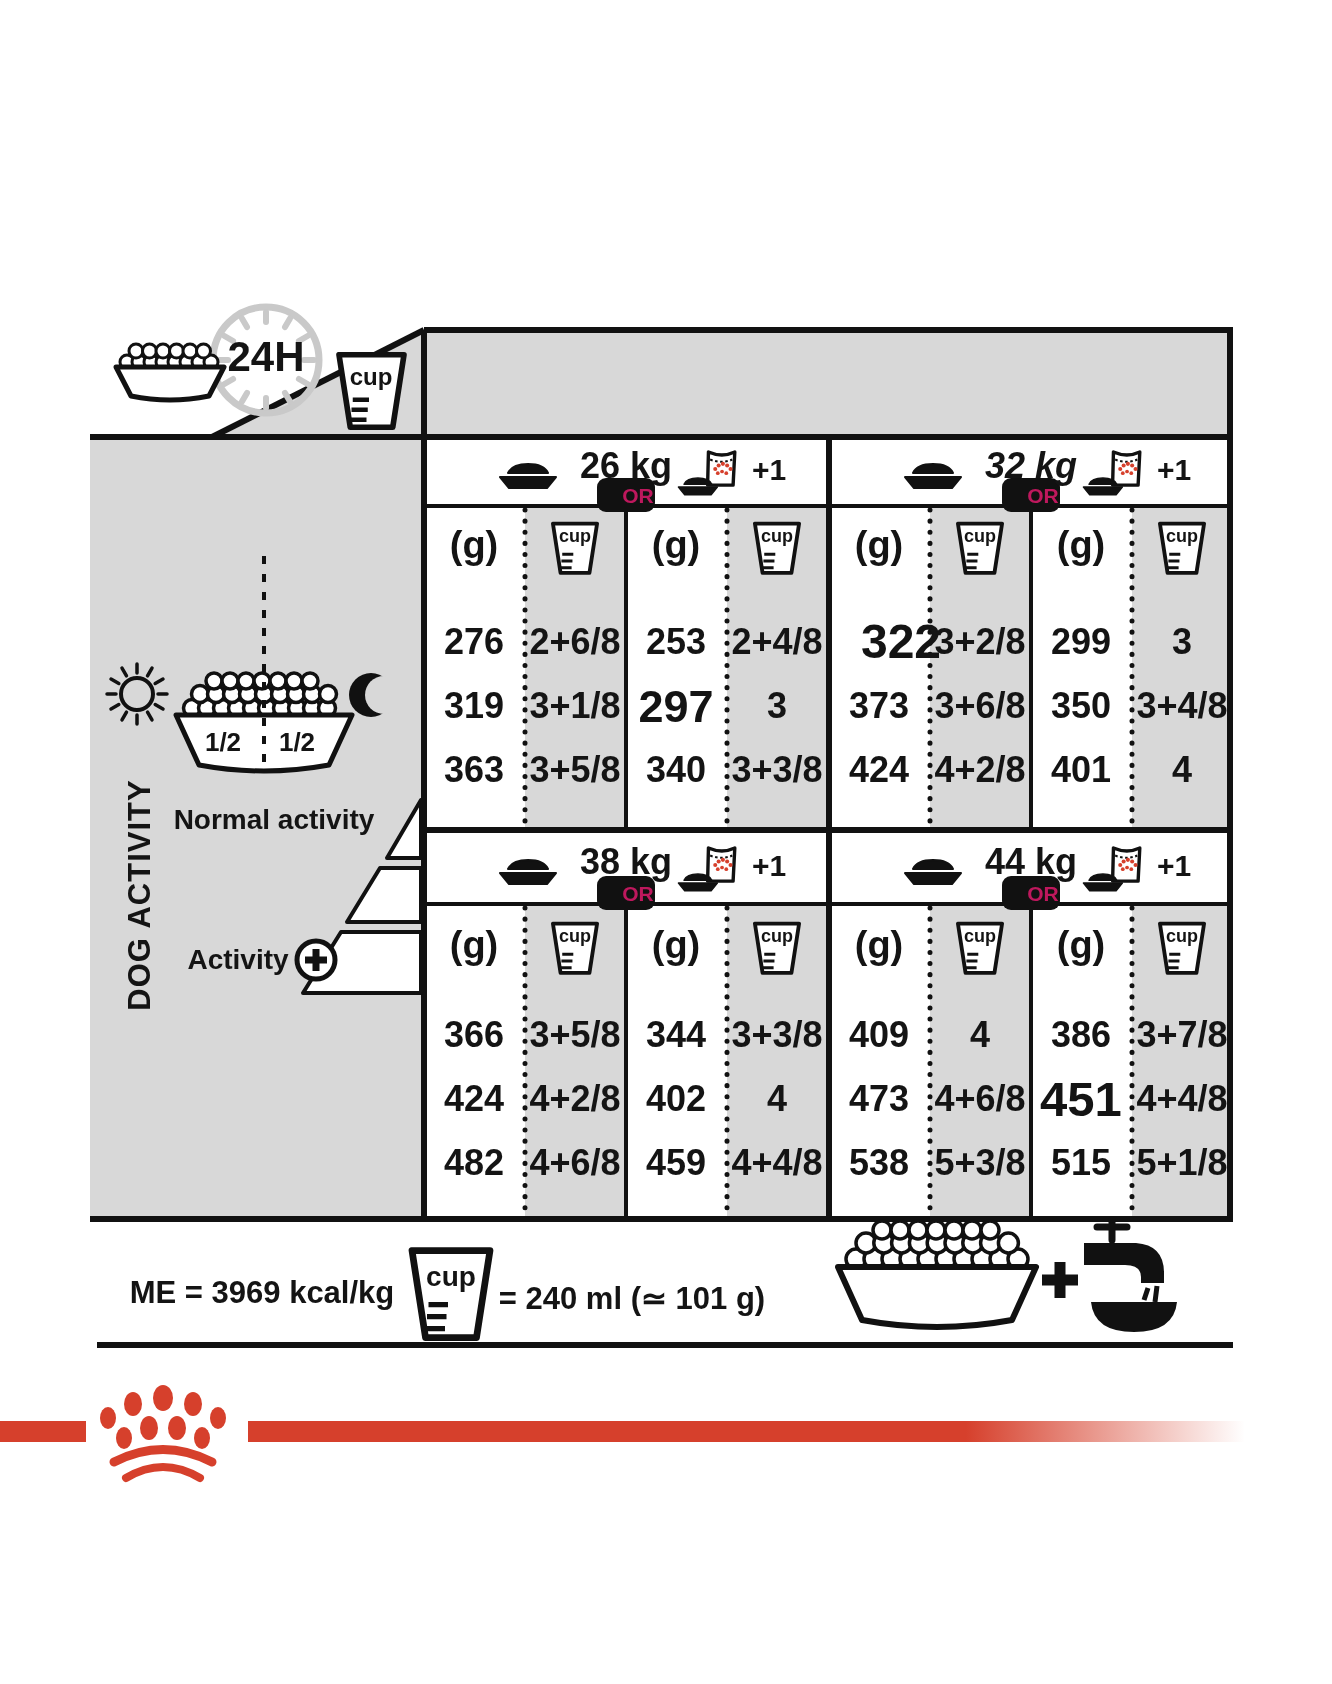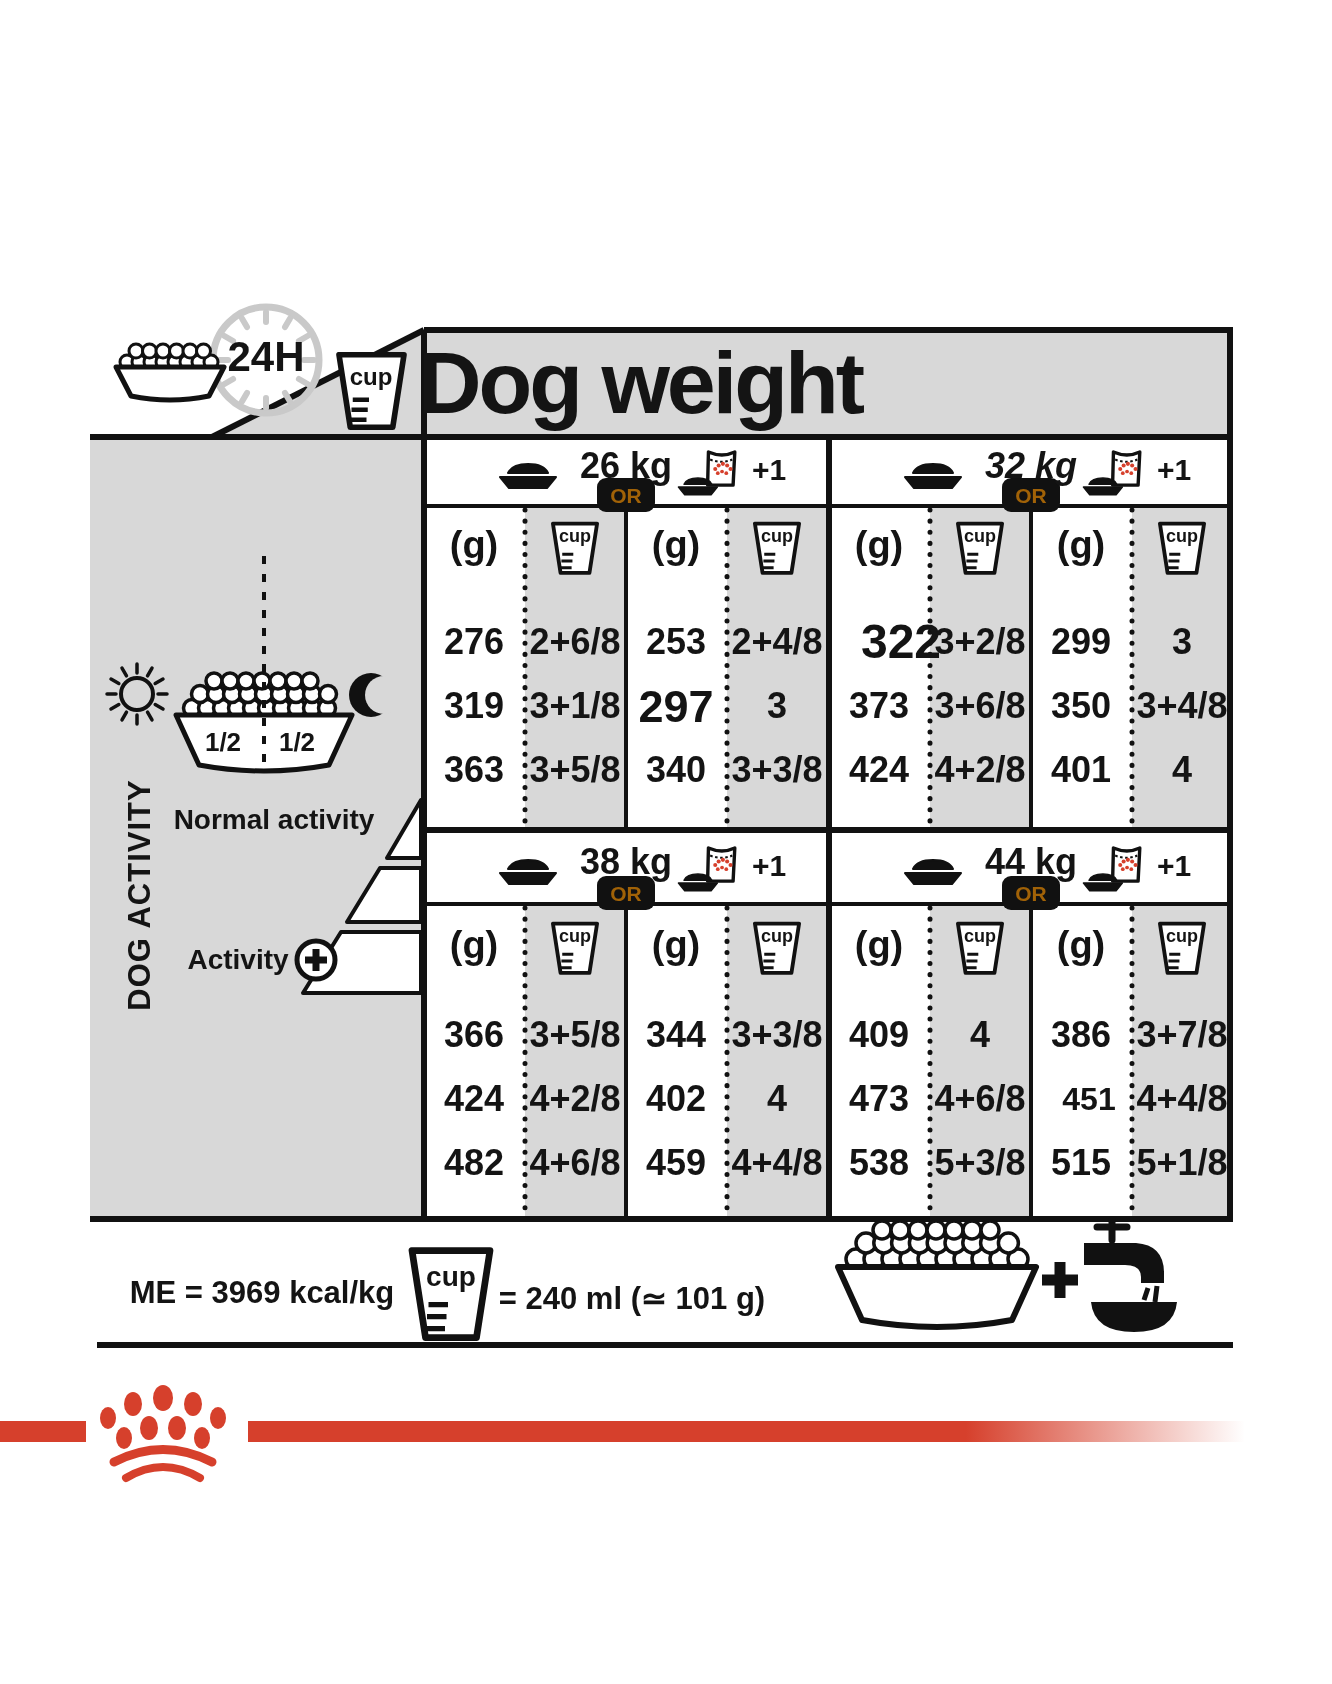--- a/index.html
+++ b/index.html
@@ -2,21 +2,21 @@
 <html><head>
 <meta charset="utf-8">
 <style>
   html,body{margin:0;padding:0;background:#fff;}
   #canvas{position:relative;width:1332px;height:1684px;background:#fff;overflow:hidden;
           font-family:"Liberation Sans",sans-serif;}
   #bg{position:absolute;left:0;top:0;}
   .txt{position:absolute;transform:translate(-50%,-50%);font-weight:bold;color:#141414;
        white-space:nowrap;line-height:1;font-family:"Liberation Sans",sans-serif;}
   .red{color:#d6402c;}
-  .or{color:#a16207;}
+  .or{color:#be185d;margin-left:12px;}
   .rot{transform:translate(-50%,-50%) rotate(-90deg);}
 </style>
 </head>
 <body>
 
 <div id="canvas">
 
 <svg id="bg" width="1332" height="1684" viewBox="0 0 1332 1684">
   <defs>
     <linearGradient id="fade" gradientUnits="userSpaceOnUse" x1="248" y1="0" x2="1245" y2="0">
@@ -273,21 +273,20 @@
     <ellipse cx="124" cy="1438" rx="8" ry="11"></ellipse>
         <ellipse cx="149" cy="1428" rx="9" ry="12"></ellipse>
     <ellipse cx="177" cy="1428" rx="9" ry="12"></ellipse>
         <ellipse cx="202" cy="1438" rx="8" ry="11"></ellipse>
     <path d="M114,1462 Q163,1437 212,1462" stroke="#d6402c" stroke-width="9" fill="none" stroke-linecap="round"></path>
     <path d="M126,1478 Q163,1456 200,1478" stroke="#d6402c" stroke-width="8" fill="none" stroke-linecap="round"></path>
   </g>
 </svg>
 
 <div class="txt" style="left:266px;top:357px;font-size:42px;">24H</div>
-<div class="txt" style="left:640px;top:383px;font-size:88px;letter-spacing:-3px;">Dog weight</div>
 <div class="txt" style="left:371px;top:377px;font-size:24px;">cup</div>
 <div class="txt rot" style="left:139px;top:895px;font-size:31px;letter-spacing:1px;">DOG ACTIVITY</div>
 <div class="txt" style="left:223px;top:742px;font-size:26px;">1/2</div>
 <div class="txt" style="left:297px;top:742px;font-size:26px;">1/2</div>
 <div class="txt" style="left:274px;top:820px;font-size:28px;">Normal activity</div>
 <div class="txt" style="left:238px;top:960px;font-size:28px;">Activity</div>
 <div class="txt" style="left:262px;top:1292px;font-size:31px;">ME = 3969 kcal/kg</div>
 <div class="txt" style="left:451px;top:1277px;font-size:28px;">cup</div>
 <div class="txt" style="left:632px;top:1298px;font-size:31px;">= 240 ml (≃ 101 g)</div>
 
@@ -355,20 +354,20 @@
       <span class="txt" style="left: 879px; top: 945px; font-size: 38px;">(g)</span>
       <span class="txt" style="left: 980px; top: 936px; font-size: 18px;">cup</span>
       <span class="txt" style="left: 1081px; top: 945px; font-size: 38px;">(g)</span>
       <span class="txt" style="left: 1182px; top: 936px; font-size: 18px;">cup</span>
       <span class="txt" style="left: 879px; top: 1035px; font-size: 36px;">409</span>
       <span class="txt" style="left: 980px; top: 1035px; font-size: 36px;">4</span>
       <span class="txt" style="left: 1081px; top: 1035px; font-size: 36px;">386</span>
       <span class="txt" style="left: 1182px; top: 1035px; font-size: 36px;">3+7/8</span>
       <span class="txt" style="left: 879px; top: 1099px; font-size: 36px;">473</span>
       <span class="txt" style="left: 980px; top: 1099px; font-size: 36px;">4+6/8</span>
-      <span class="txt" style="left: 1081px; top: 1099px; font-size: 32px; margin-left: 8px;">451</span>
+      <span class="txt" style="left: 1081px; top: 1099px; font-size: 49px;">451</span>
       <span class="txt" style="left: 1182px; top: 1099px; font-size: 36px;">4+4/8</span>
       <span class="txt" style="left: 879px; top: 1163px; font-size: 36px;">538</span>
       <span class="txt" style="left: 980px; top: 1163px; font-size: 36px;">5+3/8</span>
       <span class="txt" style="left: 1081px; top: 1163px; font-size: 36px;">515</span>
       <span class="txt" style="left: 1182px; top: 1163px; font-size: 36px;">5+1/8</span>
     </div>
 </div>
 
 </body></html>

